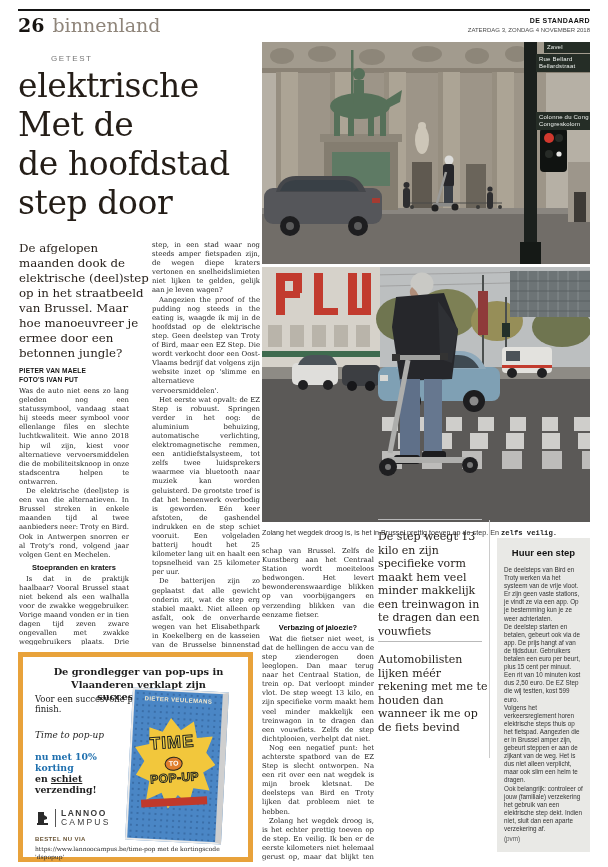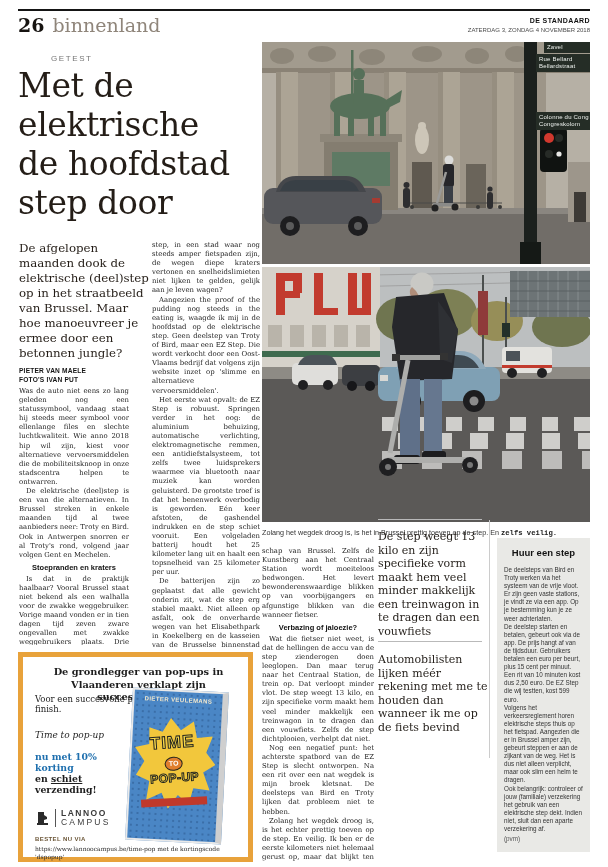--- a/index.html
+++ b/index.html
@@ -84,22 +84,22 @@
   <div class="abs mast-left">
     <span class="page-num">26</span><span class="section-name">binnenland</span>
   </div>
   <div class="abs mast-right">
     <div class="brand">DE STANDAARD</div>
     <div class="edition-date">ZATERDAG 3, ZONDAG 4 NOVEMBER 2018</div>
   </div>
 
   <div class="abs kicker">GETEST</div>
   <div class="abs headline">
+    <div>elektrische</div>
     <div>Met de</div>
-    <div>elektrische</div>
     <div>de hoofdstad</div>
     <div>step door</div>
   </div>
   <div class="abs intro">De afgelopen maanden dook de elektrische (deel)step op in het straatbeeld van Brussel. Maar hoe manoeuvreer je ermee door een betonnen jungle?</div>
   <div class="abs byline">
     <div>PIETER VAN MAELE</div>
     <div>FOTO'S IVAN PUT</div>
   </div>
 
   <div class="abs bodycol col1">
@@ -109,21 +109,21 @@
     <p class="ind">Is dat in de praktijk haalbaar? Vooral Brussel staat niet bekend als een walhalla voor de zwakke weggebruiker. Vorige maand vonden er in tien dagen tijd zeven zware ongevallen met zwakke weggebruikers plaats. Drie slachtoffers lieten het leven. Staat files verschalken op een elektrische</p>
   </div>
   <div class="abs bodycol col2">
     <p>step, in een stad waar nog steeds amper fietspaden zijn, de wegen diepe kraters vertonen en snelheidslimieten niet lijken te gelden, gelijk aan je leven wagen?</p>
     <p class="ind">Aangezien the proof of the pudding nog steeds in the eating is, waagde ik mij in de hoofdstad op de elektrische step. Geen deelstep van Troty of Bird, maar een EZ Step. Die wordt verkocht door een Oost-Vlaams bedrijf dat volgens zijn website inzet op 'slimme en alternatieve vervoersmiddelen'.</p>
     <p class="ind">Het eerste wat opvalt: de EZ Step is robuust. Springen verder in het oog: de aluminium behuizing, automatische verlichting, elektromagnetische remmen, een antidiefstalsysteem, tot zelfs twee luidsprekers waarmee via bluetooth naar muziek kan worden geluisterd. De grootste troef is dat het benenwerk overbodig is geworden. Eén keer afstoten, de gashendel indrukken en de step schiet vooruit. Een volgeladen batterij houdt het 25 kilometer lang uit en haalt een topsnelheid van 25 kilometer per uur.</p>
     <p class="ind">De batterijen zijn zo geplaatst dat alle gewicht onderin zit, wat de step erg stabiel maakt. Niet alleen op asfalt, ook de onverharde wegen van het Elisabethpark in Koekelberg en de kasseien van de Brusselse binnenstad vormen geen probleem. Wel blijft het opletten voor stoepranden en kraters in het wegdek.</p>
 
   </div>
   <div class="abs bodycol col3">
-    <p>schap van Brussel. Zelfs de Kunstberg aan het Centraal Station wordt moeiteloos bedwongen. Het levert bewonderenswaardige blikken op van voorbijgangers en afgunstige blikken van die wanneer fietser.</p>
+    <p>schap van Brussel. Zelfs de Kunstberg aan het Centraal Station wordt moeiteloos bedwongen. Het levert bewonderenswaardige blikken op van voorbijgangers en verzending blikken van die eenzame fietser.</p>
     <div class="subhead">Verbazing of jaloezie?</div>
     <p class="ind">Wat die fietser niet weet, is dat de hellingen de accu van de step zienderogen doen leeglopen. Dan maar terug naar het Centraal Station, de trein op. Dat verloopt minder vlot. De step weegt 13 kilo, en zijn specifieke vorm maakt hem veel minder makkelijk een treinwagon in te dragen dan een vouwfiets. Zelfs de step dichtplooien, verhelpt dat niet.</p>
     <p class="ind">Nog een negatief punt: het achterste spatbord van de EZ Step is slecht ontworpen. Na een rit over een nat wegdek is mijn broek kletsnat. De deelsteps van Bird en Troty lijken dat probleem niet te hebben.</p>
     <p class="ind">Zolang het wegdek droog is, is het echter prettig toeven op de step. En veilig. Ik ben er de eerste kilometers niet helemaal gerust op, maar dat blijkt ten onrechte. Automobilisten lijken méér rekening met me te houden dan wanneer ik me op de fiets bevind. Ik zie ze verbaasd kijken en denken: 'Welke gek komt hier nu langs?' Of misschien is het geen verbazing in hun blik, maar jaloezie. Terwijl zij in de file staan, ben ik met mijn step allang thuis.</p>
   </div>
 
   <div class="abs photo photo1">
     <svg width="328" height="222" viewBox="0 0 328 222">
       <rect width="328" height="222" fill="#b6b0a5"></rect>
 

